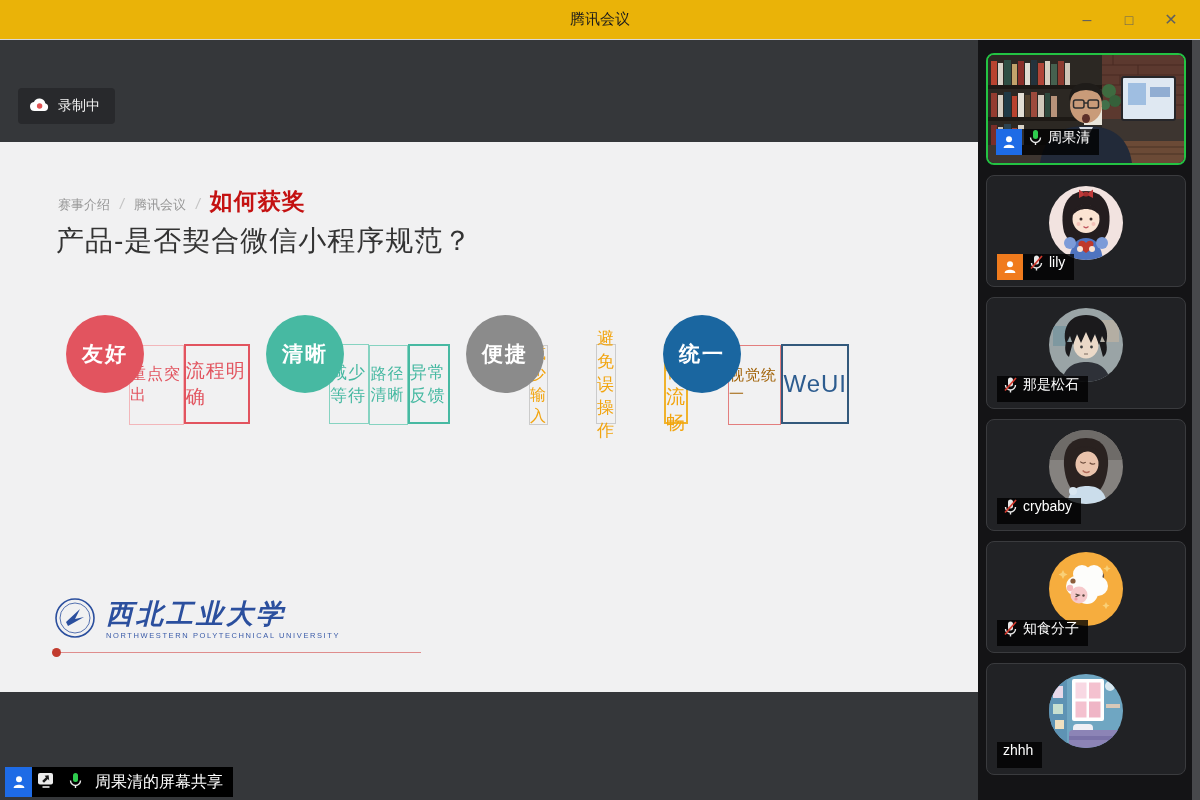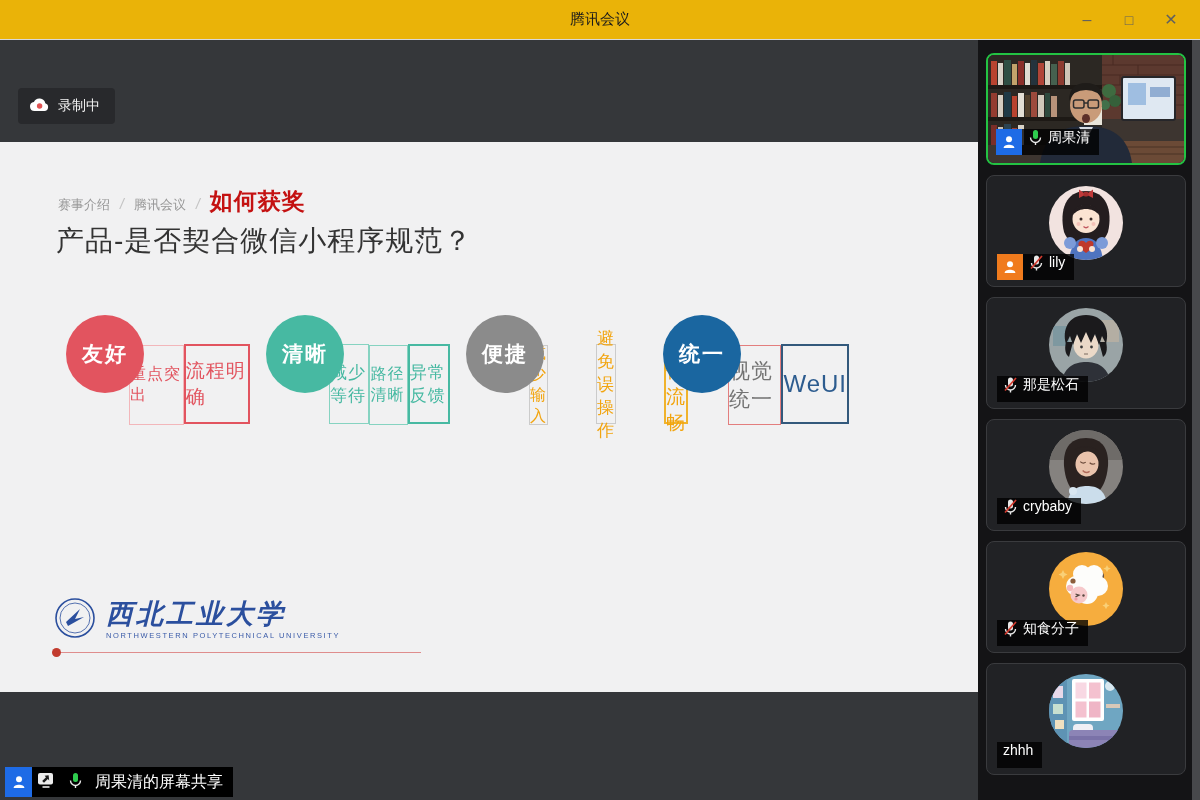--- a/index.html
+++ b/index.html
@@ -144,21 +144,21 @@
               </div>
               <div class="sbox" style="border: 2px solid rgb(240, 179, 45); margin-top: -1px;">
                 <span style="color:#f2a40e;font-size:19px;letter-spacing:1px;">操作流畅</span>
               </div>
             </div>
             <div class="circle" style="left: 663px; top: 173px; background: rgb(26, 102, 160);">
               <span>统一</span>
             </div>
             <div class="boxes" style="left: 728px; top: 203px;">
               <div class="sbox" style="border: 1px solid rgb(227, 126, 126);">
-                <span style="color:#737373;font-size:21px;letter-spacing:1px;">视觉统一</span>
+                <span style="color:#a16207;font-size:15px;letter-spacing:1px;">视觉统一</span>
               </div>
               <div class="sbox" style="border: 2px solid rgb(51, 89, 124); margin-top: -1px;">
                 <span style="color:#2d5c8f;font-size:24px;letter-spacing:1px;">WeUI</span>
               </div>
             </div>
           </div>
 
         <div class="logo">
           <span>
             <svg width="42" height="42" viewBox="0 0 42 42">

